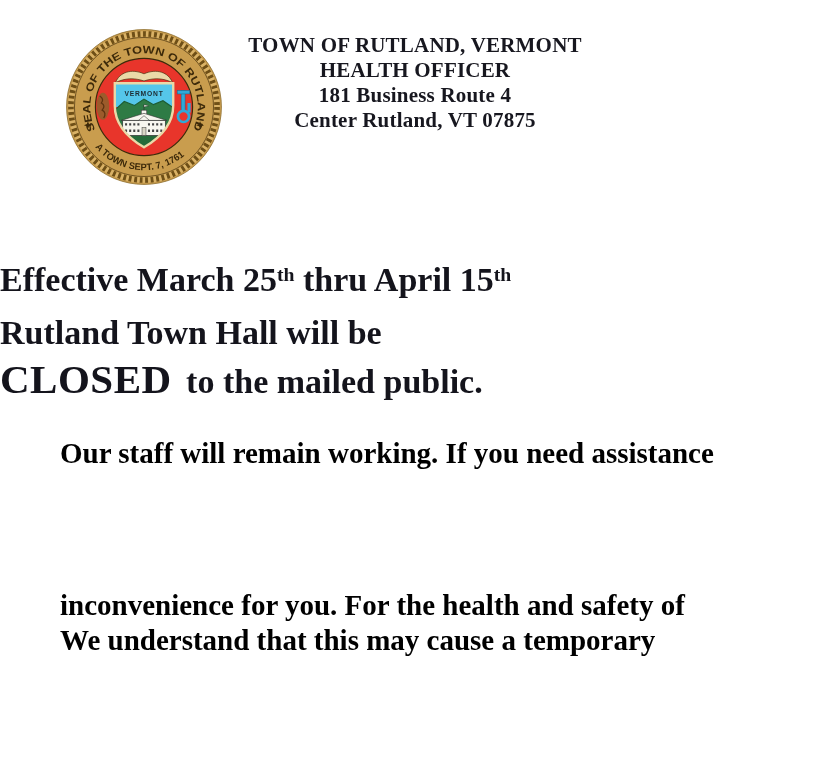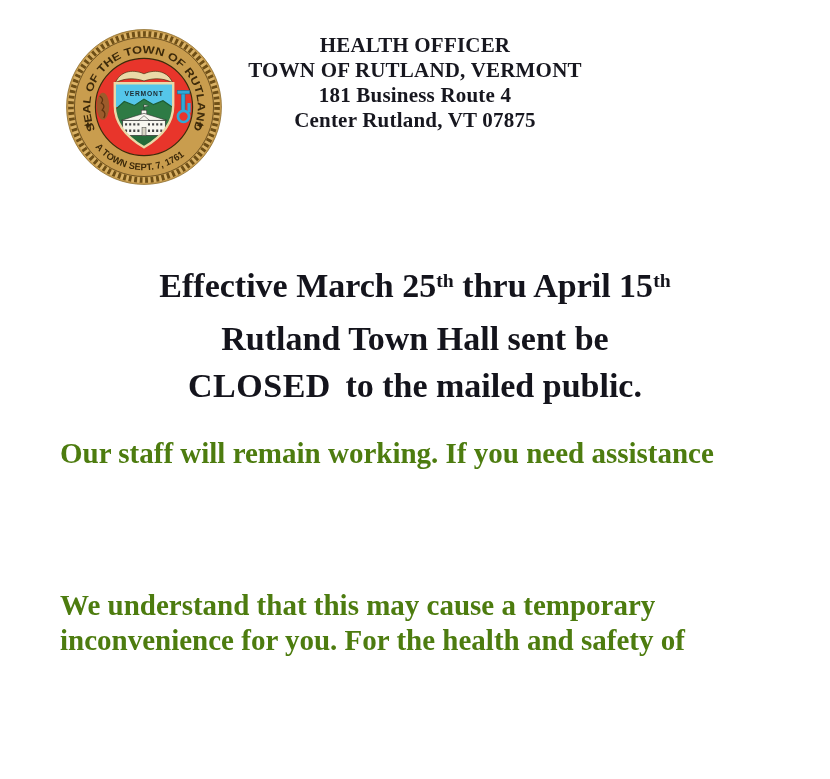--- a/index.html
+++ b/index.html
@@ -29,48 +29,48 @@
     font-weight: bold;
     font-size: 21px;
     line-height: 25px;
     letter-spacing: 0.2px;
   }
 
   
   .headline {
     position: absolute;
     left: 0; right: 0;
-    top: 262px;
-    text-align: center;
+    top: 256px;
+    text-align: left;
     font-weight: bold;
     font-size: 34px;
     line-height: 47.5px;
     color: #14141c;
   }
   .headline sup {
     font-size: 0.58em;
     vertical-align: baseline;
     position: relative;
     top: -0.5em;
   }
   .closed-emphasis {
-    font-size: 34px;
+    font-size: 41px;
     letter-spacing: 0.5px;
     margin-right: 6px;
   }
 
   
   .body-par {
     position: absolute;
     left: 60px;
     right: 40px;
     font-weight: bold;
     font-size: 29px;
     line-height: 34.5px;
-    color: #4d7c0f;
+    color: #000000;
   }
   .par-1 { top: 436px; }
   .par-2 { top: 588px; }
 </style>
 </head>
 <body>
 
 <div class="page">
 
   <div class="seal-wrap">
@@ -138,34 +138,34 @@
       <text font-family="Liberation Sans, sans-serif" font-size="12" font-weight="bold" fill="#3d2a0a">
         <textPath href="#sealBottomArc" startOffset="6" textLength="126" lengthAdjust="spacingAndGlyphs">A TOWN SEPT. 7, 1761</textPath>
       </text>
 
       <polygon points="29,118 30.4,121.6 34,123 30.4,124.4 29,128 27.6,124.4 24,123 27.6,121.6" fill="#3d2a0a"></polygon>
       <polygon points="171,118 172.4,121.6 176,123 172.4,124.4 171,128 169.6,124.4 166,123 169.6,121.6" fill="#3d2a0a"></polygon>
     </svg>
   </div>
 
   <div class="lh-text">
+    <div>TOWN OF RUTLAND, VERMONT</div>
     <div>HEALTH OFFICER</div>
-    <div>TOWN OF RUTLAND, VERMONT</div>
     <div>181 Business Route 4</div>
     <div>Center Rutland, VT 07875</div>
   </div>
 
   <div class="headline">
     <div><span>Effective March 25</span><sup>th</sup><span> thru April 15</span><sup>th</sup></div>
-    <div>Rutland Town Hall sent be</div>
+    <div>Rutland Town Hall will be</div>
     <div><span class="closed-emphasis">CLOSED</span><span> to the mailed public.</span></div>
   </div>
 
   <div class="body-par par-1">
     <div>Our staff will remain working. If you need assistance</div>
   </div>
 
   <div class="body-par par-2">
+    <div>inconvenience for you. For the health and safety of</div>
     <div>We understand that this may cause a temporary</div>
-    <div>inconvenience for you. For the health and safety of</div>
   </div>
 
 </div>
 
 </body></html>

